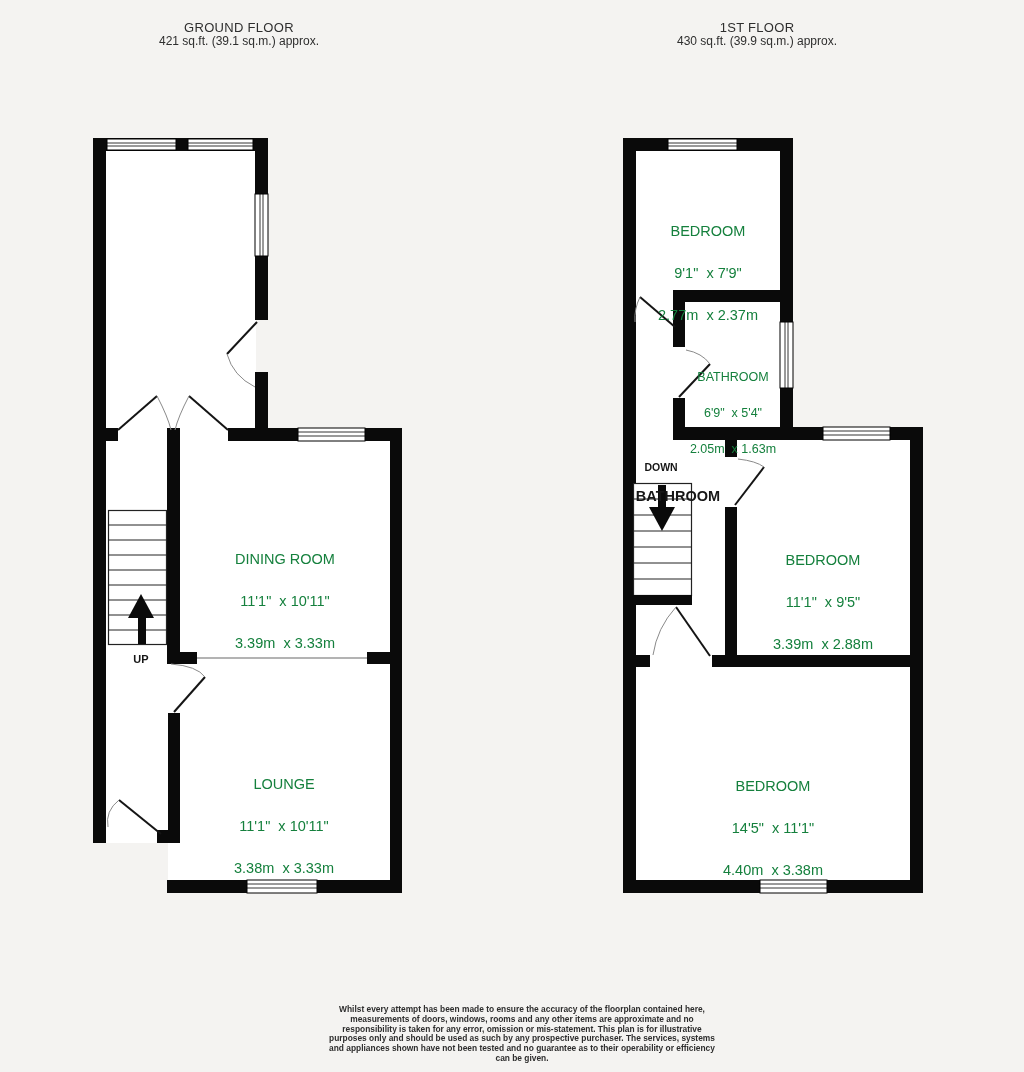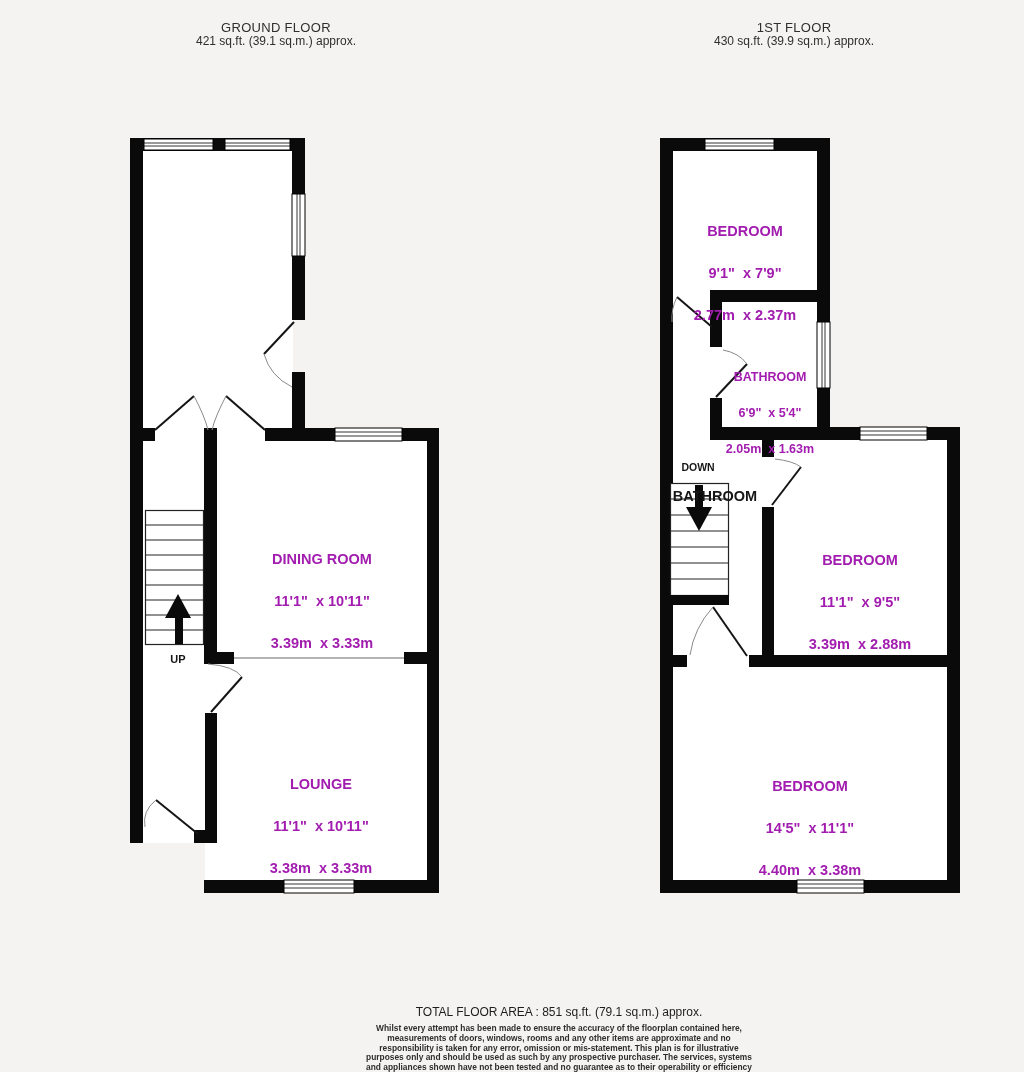--- a/index.html
+++ b/index.html
@@ -1,26 +1,26 @@
 <!DOCTYPE html>
 <html><head>
 <meta charset="utf-8">
 <style>
   html,body{margin:0;padding:0;}
   body{
     width:1024px;height:1072px;overflow:hidden;
     background:#f4f3f1;
     font-family:"Liberation Sans","DejaVu Sans",sans-serif;
   }
-  .canvas{position:relative;width:819px;height:1072px;margin-left:37px;}
+  .canvas{position:relative;width:819px;height:1072px;}
   svg.plan{position:absolute;left:0;top:0;}
   .abs{position:absolute;transform:translateX(-50%);text-align:center;}
   .floor-title{font-size:13px;color:#2e2e2e;letter-spacing:.3px;white-space:pre;}
   .floor-area{font-size:12px;color:#2e2e2e;white-space:pre;}
-  .room-label{font-weight:bold;color:#a21caf;font-size:14.5px;line-height:14px;white-space:pre;}
+  .room-label{font-weight:normal;color:#15803d;font-size:14.5px;line-height:14px;white-space:pre;}
   .room-label.small{font-size:12.5px;line-height:12px;}
   .stair-label{font-weight:bold;color:#161616;}
   .up-label{font-size:11px;}
   .down-label{font-size:10.5px;}
   .landing-label{font-size:14.5px;}
   .footer{width:390px;color:#1d1d1d;}
   .footer-total{font-size:12px;margin-bottom:5px;white-space:pre;}
   .footer-disclaimer{font-size:8.4px;line-height:9.8px;color:#2d2d2d;font-weight:bold;}
 </style>
 </head>
@@ -258,18 +258,17 @@
     <div>BEDROOM</div>
     <div>14'5"  x 11'1"</div>
     <div>4.40m  x 3.38m</div>
   </div>
 
   <div class="abs stair-label up-label" style="left:141px;top:653px">UP</div>
   <div class="abs stair-label down-label" style="left:661px;top:461px">DOWN</div>
   <div class="abs stair-label landing-label" style="left:678px;top:488px">BATHROOM</div>
 
   <div class="abs footer" style="left:522px;top:1005px">
-    <div class="footer-total">TOTAL FLOOR AREA : 851 sq.ft. (79.1 sq.m.) approx.</div>
     <div class="footer-disclaimer">Whilst every attempt has been made to ensure the accuracy of the floorplan contained here, measurements of doors, windows, rooms and any other items are approximate and no responsibility is taken for any error, omission or mis-statement. This plan is for illustrative purposes only and should be used as such by any prospective purchaser. The services, systems and appliances shown have not been tested and no guarantee as to their operability or efficiency can be given.</div>
 
   </div>
 
 </div>
 
 </body></html>

